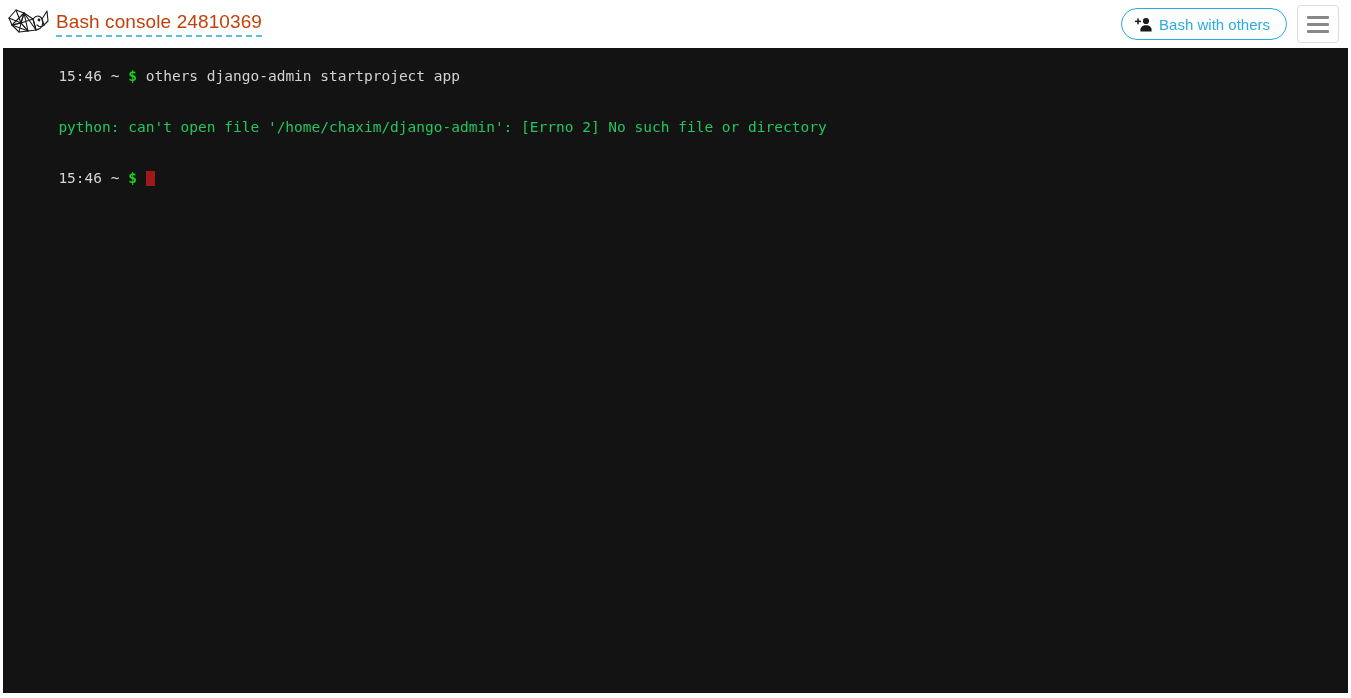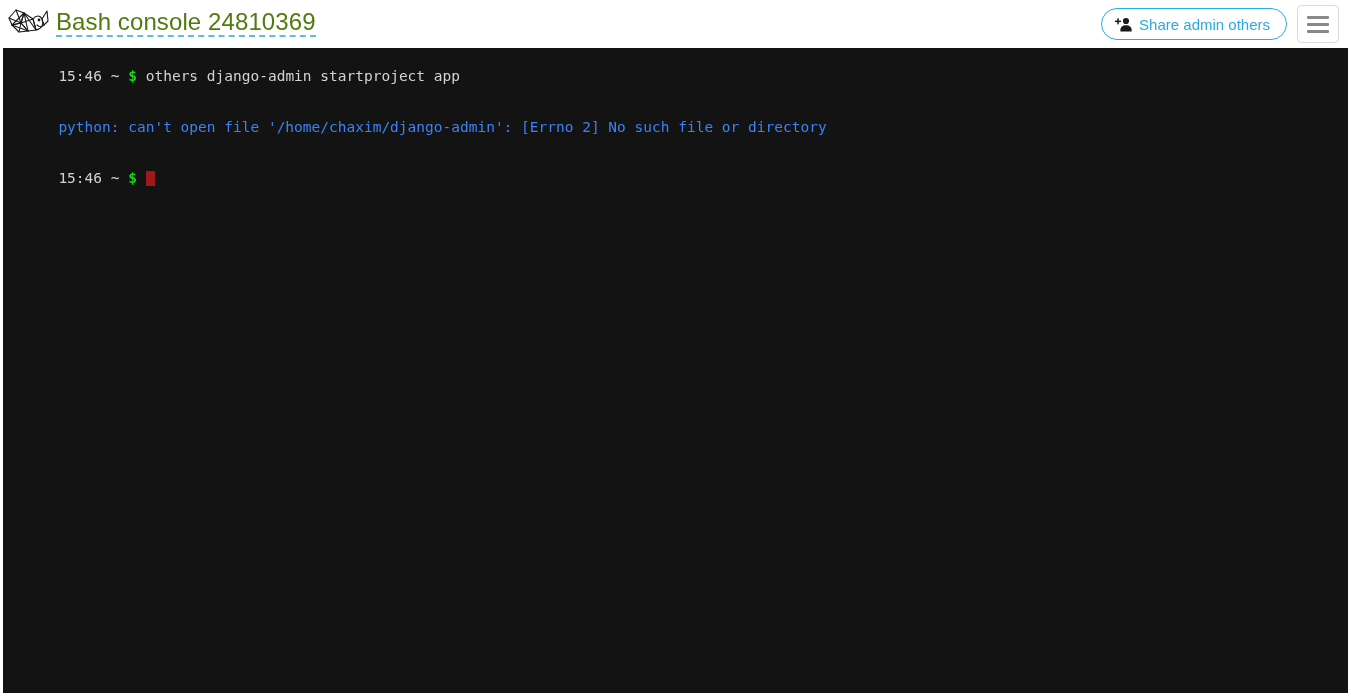--- a/index.html
+++ b/index.html
@@ -44,22 +44,22 @@
   .logo {
     width: 44px;
     height: 40px;
     margin-left: 2px;
     margin-right: 6px;
     flex: 0 0 auto;
     display: block;
   }
 
   .console-title {
-    font-size: 24px;
-    color: #4d7c0f;
+    font-size: 19px;
+    color: #c2410c;
     line-height: 22px;
     letter-spacing: 0.1px;
     border-bottom: 2px dashed #5bc0de;
     padding-bottom: 2px;
     cursor: pointer;
     white-space: nowrap;
     font-family: "Liberation Sans", sans-serif;
   }
 
   .header-spacer { flex: 1 1 auto; }
@@ -137,21 +137,21 @@
     font-size: 14.5px;
     line-height: 17px;
     color: #d6d3cd;
     white-space: pre;
     letter-spacing: 0px;
   }
 
   .tok-prompt-time { color: #d6d3cd; margin-top: 28px; }
   .tok-dollar { color: #19d419; font-weight: bold; }
   .tok-cmd { color: #d6d3cd; }
-  .tok-out { color: #3b82f6; }
+  .tok-out { color: #22c55e; }
 
   .cursor-block {
     display: inline-block;
     width: 9px;
     height: 15px;
     background: #a01818;
     vertical-align: -3px;
   }
 </style>
 </head>
@@ -187,21 +187,21 @@
 
       <button class="share-button">
         <svg class="share-icon" viewBox="0 0 17 15" aria-hidden="true">
           <g fill="#1a1a1a">
             <rect x="0" y="3.6" width="6" height="1.5"></rect>
             <rect x="2.25" y="1.35" width="1.5" height="6"></rect>
             <circle cx="11" cy="4" r="3.1"></circle>
             <path d="M11 8.2 C7.6 8.2 5.4 10.2 5.4 12.6 L5.4 14.4 L16.6 14.4 L16.6 12.6 C16.6 10.2 14.4 8.2 11 8.2 Z"></path>
           </g>
         </svg>
-        <span>Share admin others</span>
+        <span>Bash with others</span>
       </button>
 
       <button class="menu-button">
         <span class="menu-bar"></span>
         <span class="menu-bar"></span>
         <span class="menu-bar"></span>
       </button>
 
     </div>
   </div>

